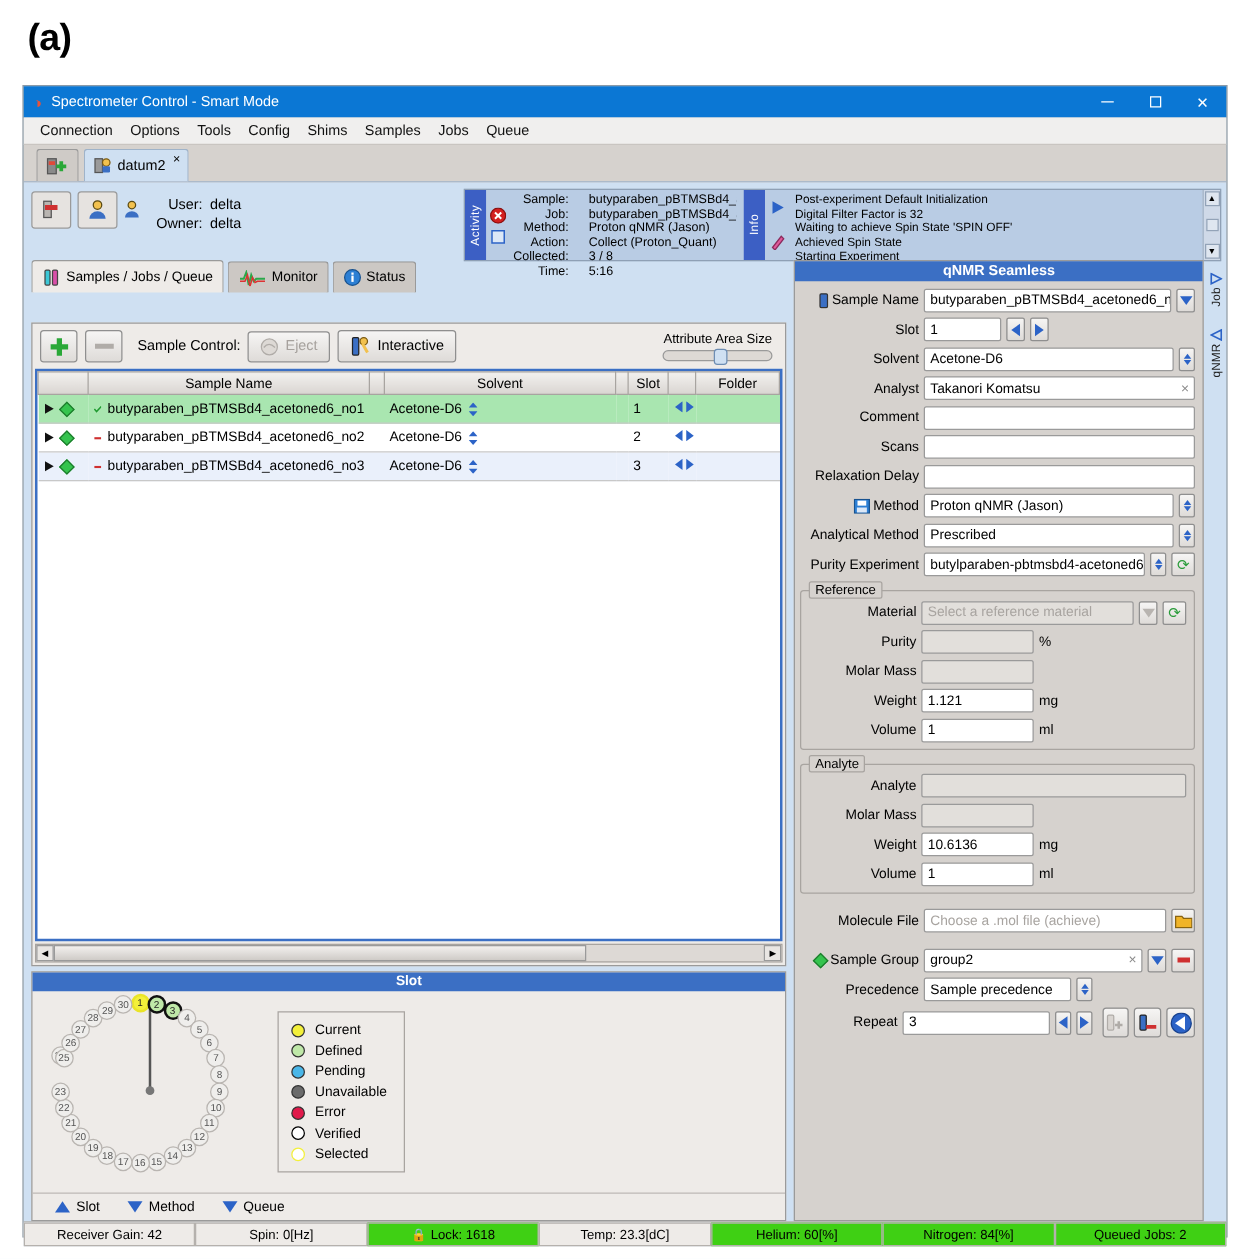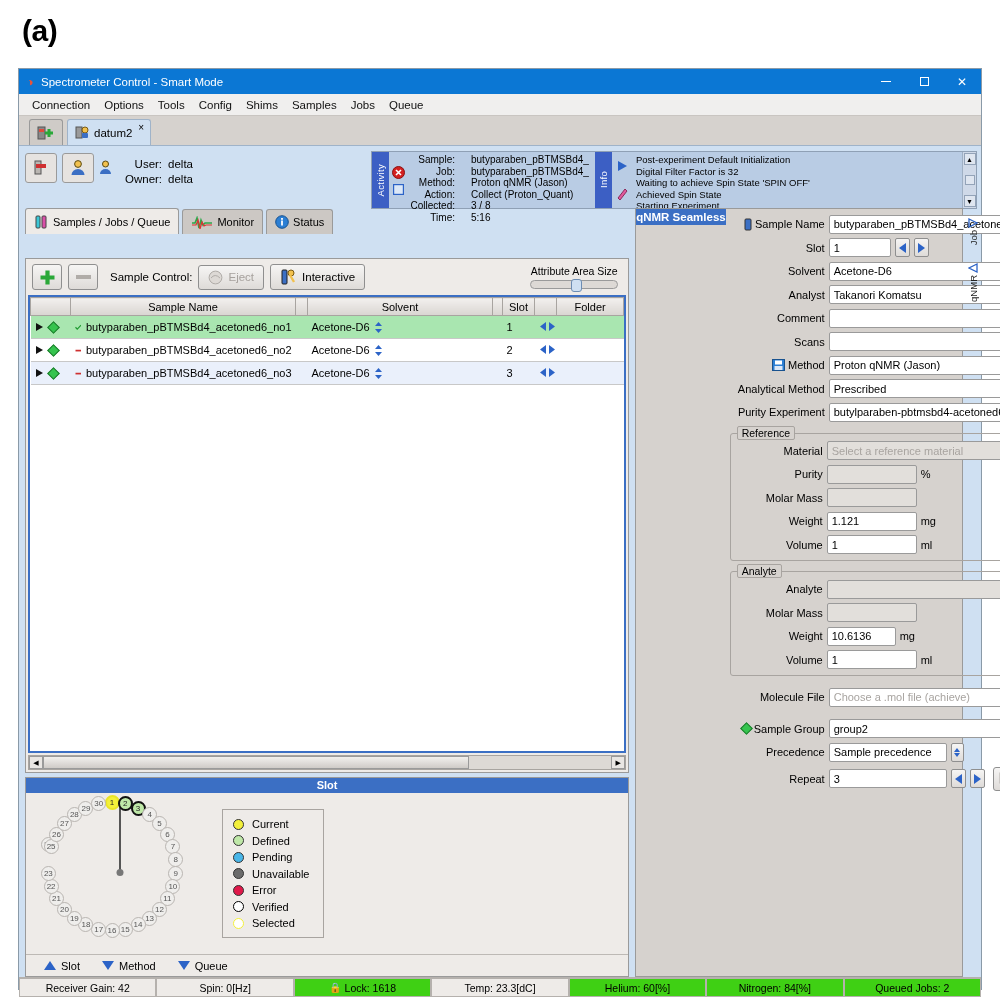--- a/index.html
+++ b/index.html
@@ -174,21 +174,21 @@
   .hub { position:absolute; left: 50%; top: 74px; width: 7px; height: 7px; border-radius:50%; background:#777; transform: translateX(-50%);}
   .legend { margin-left: 22px; border: 1px solid #a8a4a0; background: #eeebe8; padding: 6px 14px 6px 10px;}
   .legend div { display: flex; align-items: center; gap: 8px; font-size: 11px; height: 16.5px;}
   .lg { width: 11px; height: 11px; border-radius: 50%; border: 1.5px solid #333;}
   .slot-foot { height: 22px; border-top: 1px solid #bdb9b5; display: flex; align-items: center; gap: 22px; padding-left: 18px; font-size: 11px; flex:none;}
   .tri-up { width:0;height:0;border-left:6px solid transparent;border-right:6px solid transparent;border-bottom:9px solid #2c63c7;}
   .tri-dn { width:0;height:0;border-left:6px solid transparent;border-right:6px solid transparent;border-top:9px solid #2c63c7;}
   .foot-item { display:flex; align-items:center; gap:5px;}
 
   
-  .qpanel { border: 1px solid #9a9a9a; background: #d6d2ce; display: flex; flex-direction: row; flex:1; min-height:0;}
+  .qpanel { border: 1px solid #9a9a9a; background: #d6d2ce; display: flex; flex-direction: column; flex:1; min-height:0;}
   .qtitle { background: #3b6fc4; color: #fff; font-size: 11.5px; font-weight: bold; text-align: center; height: 16px; line-height: 16px; flex:none;}
   .qbody { padding: 5px 6px 4px 4px; display: flex; flex-direction: column; gap: 3.5px; flex:1; min-height:0;}
   .frow { display: flex; align-items: center; gap: 4px; height: 20px; flex:none;}
   .flab { font-size: 11px; text-align: right; white-space: nowrap; display:flex; align-items:center; justify-content:flex-end; gap:3px;}
   .fin {
     flex: 1; height: 19px; background: #fff; border: 1px solid #9a9a9a;
     border-radius: 2px; font-size: 11px; padding: 0 4px; display: flex; align-items: center;
     overflow: hidden; white-space: nowrap;
   }
   .fin.ro { background: #e2dfdb; color: #a8a4a0; }
@@ -721,20 +721,26 @@
               <div class="fin"></div>
             </div>
 
             <div class="frow">
               <div class="flab" style="width:95px">
                   <span>Scans</span>
                 </div>
               <div class="fin"></div>
             </div>
 
+            <div class="frow">
+              <div class="flab" style="width:95px">
+                  <span>Relaxation Delay</span>
+                </div>
+              <div class="fin"></div>
+            </div>
 
             <div class="frow">
               <div class="flab" style="width:95px">
                 <svg width="13" height="12" viewBox="0 0 13 12">
                     <rect x="0.5" y="0.5" width="12" height="11" fill="#2c7fd4" stroke="#18528f"></rect>
                     <rect x="3" y="1.5" width="7" height="4" fill="#fff"></rect>
                     <rect x="2.5" y="7" width="8" height="4" fill="#dce8f7"></rect>
                   </svg>
                 <span>Method</span>
               </div>
@@ -822,21 +828,21 @@
               <div class="frow">
                 <div class="flab" style="width:88px">
                     <span>Molar Mass</span>
                   </div>
                 <div class="fin ro" style="flex:none;width:90px"></div>
               </div>
               <div class="frow">
                 <div class="flab" style="width:88px">
                     <span>Weight</span>
                   </div>
-                <div class="fin" style="flex:none;width:69px">10.6136</div>
+                <div class="fin" style="flex:none;width:90px">10.6136</div>
                 <div class="unit">mg</div>
               </div>
               <div class="frow">
                 <div class="flab" style="width:88px">
                     <span>Volume</span>
                   </div>
                 <div class="fin" style="flex:none;width:90px">1</div>
                 <div class="unit">ml</div>
               </div>
             </div>

